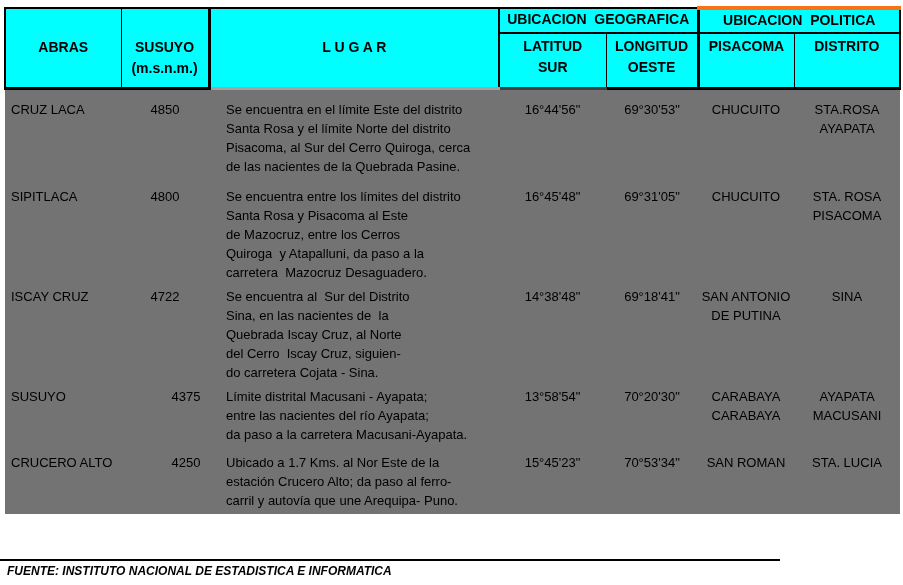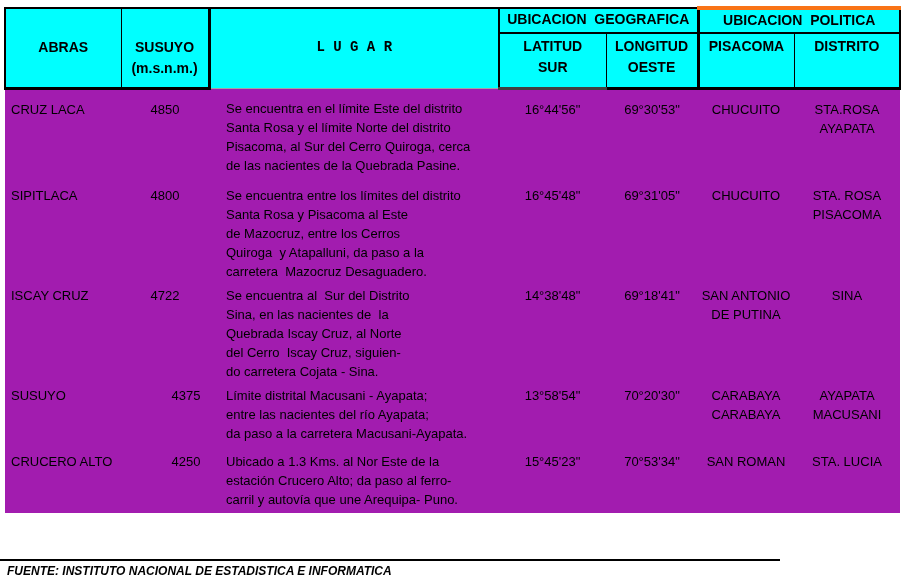--- a/index.html
+++ b/index.html
@@ -37,32 +37,32 @@
     vertical-align: top;
     line-height: 21px;
     overflow: hidden;
   }
   tr.hrow1 th { height: 25px; }
   tr.hrow2 th { height: 55px; padding-top: 2px; }
   th.span2 { padding-top: 28px; }
 
   th.h-abras    { border-top: 2px solid #000; border-left: 2px solid #000; border-right: 1px solid #000; border-bottom: 3px solid #000; }
   th.h-altitud  { border-top: 2px solid #000; border-right: 3px solid #000; border-bottom: 3px solid #000; }
-  th.h-lugar    { border-top: 2px solid #000; border-right: 2px solid #000; border-bottom: 1px solid #a3a3a3; font-family: Liberation Mono, monospace; }
+  th.h-lugar    { border-top: 2px solid #000; border-right: 2px solid #000; border-bottom: 3px solid #a3a3a3; }
   th.h-geo      { border-top: 2px solid #000; border-right: 3px solid #000; border-bottom: 2px solid #000; white-space: pre; }
   th.h-pol      { border-top: 4px solid #f97316; border-right: 2px solid #000; border-bottom: 2px solid #000; white-space: pre; }
   th.h-latitud  { border-right: 1px solid #000; border-bottom: 3px solid #404040; }
   th.h-longitud { border-right: 3px solid #000; border-bottom: 3px solid #000; }
   th.h-provincia{ border-right: 1px solid #000; border-bottom: 3px solid #000; }
   th.h-distrito { border-right: 2px solid #000; border-bottom: 3px solid #000; margin-left: 44px; }
   .prec { white-space: pre-line; }
 
   
   tbody td {
-    background: #a21caf;
+    background: #737373;
     font-size: 13px;
     line-height: 19px;
     vertical-align: top;
     border: 0;
   }
   tbody tr.r1 td { padding-top: 10px; padding-bottom: 11px; }
   tbody tr.r2 td { padding-bottom: 5px; }
   tbody tr.r3 td { padding-bottom: 5px; }
   tbody tr.r4 td { padding-bottom: 9px; }
   tbody tr.r5 td { padding-bottom: 4px; }
@@ -173,21 +173,21 @@
         <td class="c-lat">13°58'54"</td>
         <td class="c-lon">70°20'30"</td>
         <td class="c-prov">CARABAYA
 CARABAYA</td>
         <td class="c-dist">AYAPATA
 MACUSANI</td>
       </tr>
       <tr class="r5">
         <td class="c-abra">CRUCERO ALTO</td>
         <td class="c-alt shift">4250</td>
-        <td class="c-lugar">Ubicado a 1.3 Kms. al Nor Este de la
+        <td class="c-lugar">Ubicado a 1.7 Kms. al Nor Este de la
 estación Crucero Alto; da paso al ferro-
 carril y autovía que une Arequipa- Puno.</td>
         <td class="c-lat">15°45'23"</td>
         <td class="c-lon">70°53'34"</td>
         <td class="c-prov">SAN ROMAN</td>
         <td class="c-dist">STA. LUCIA</td>
       </tr>
     </tbody>
   </table>
 

